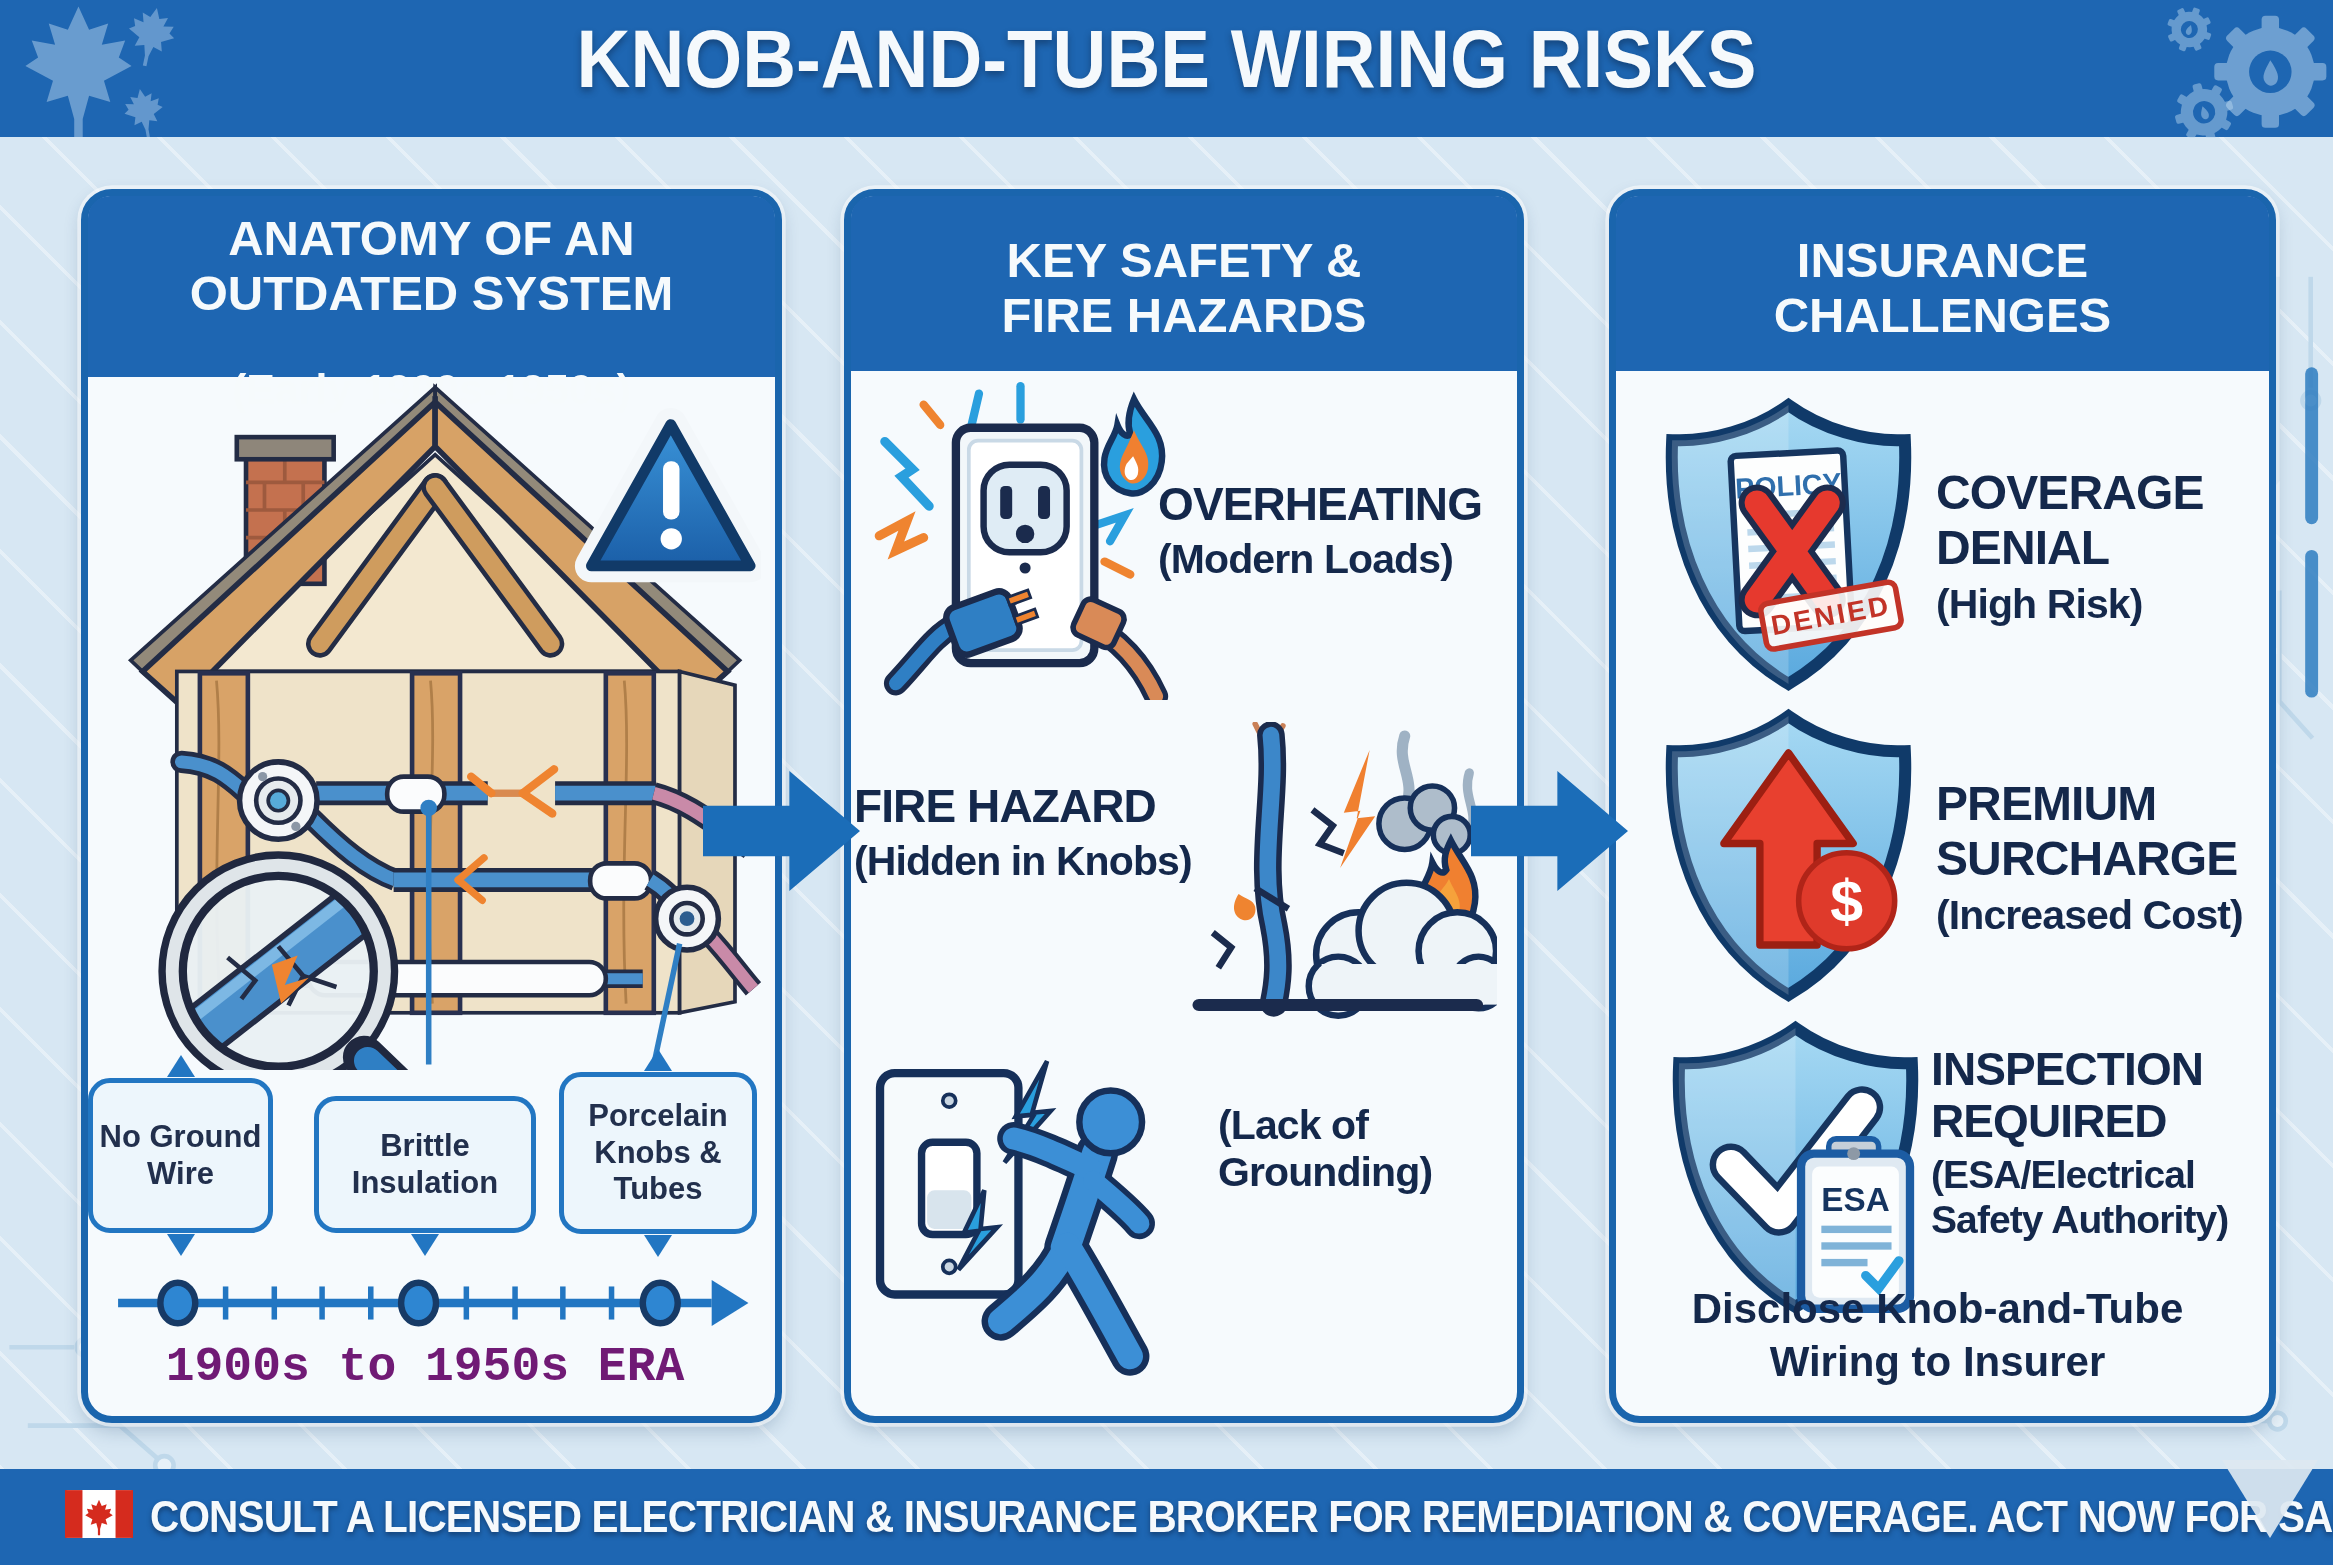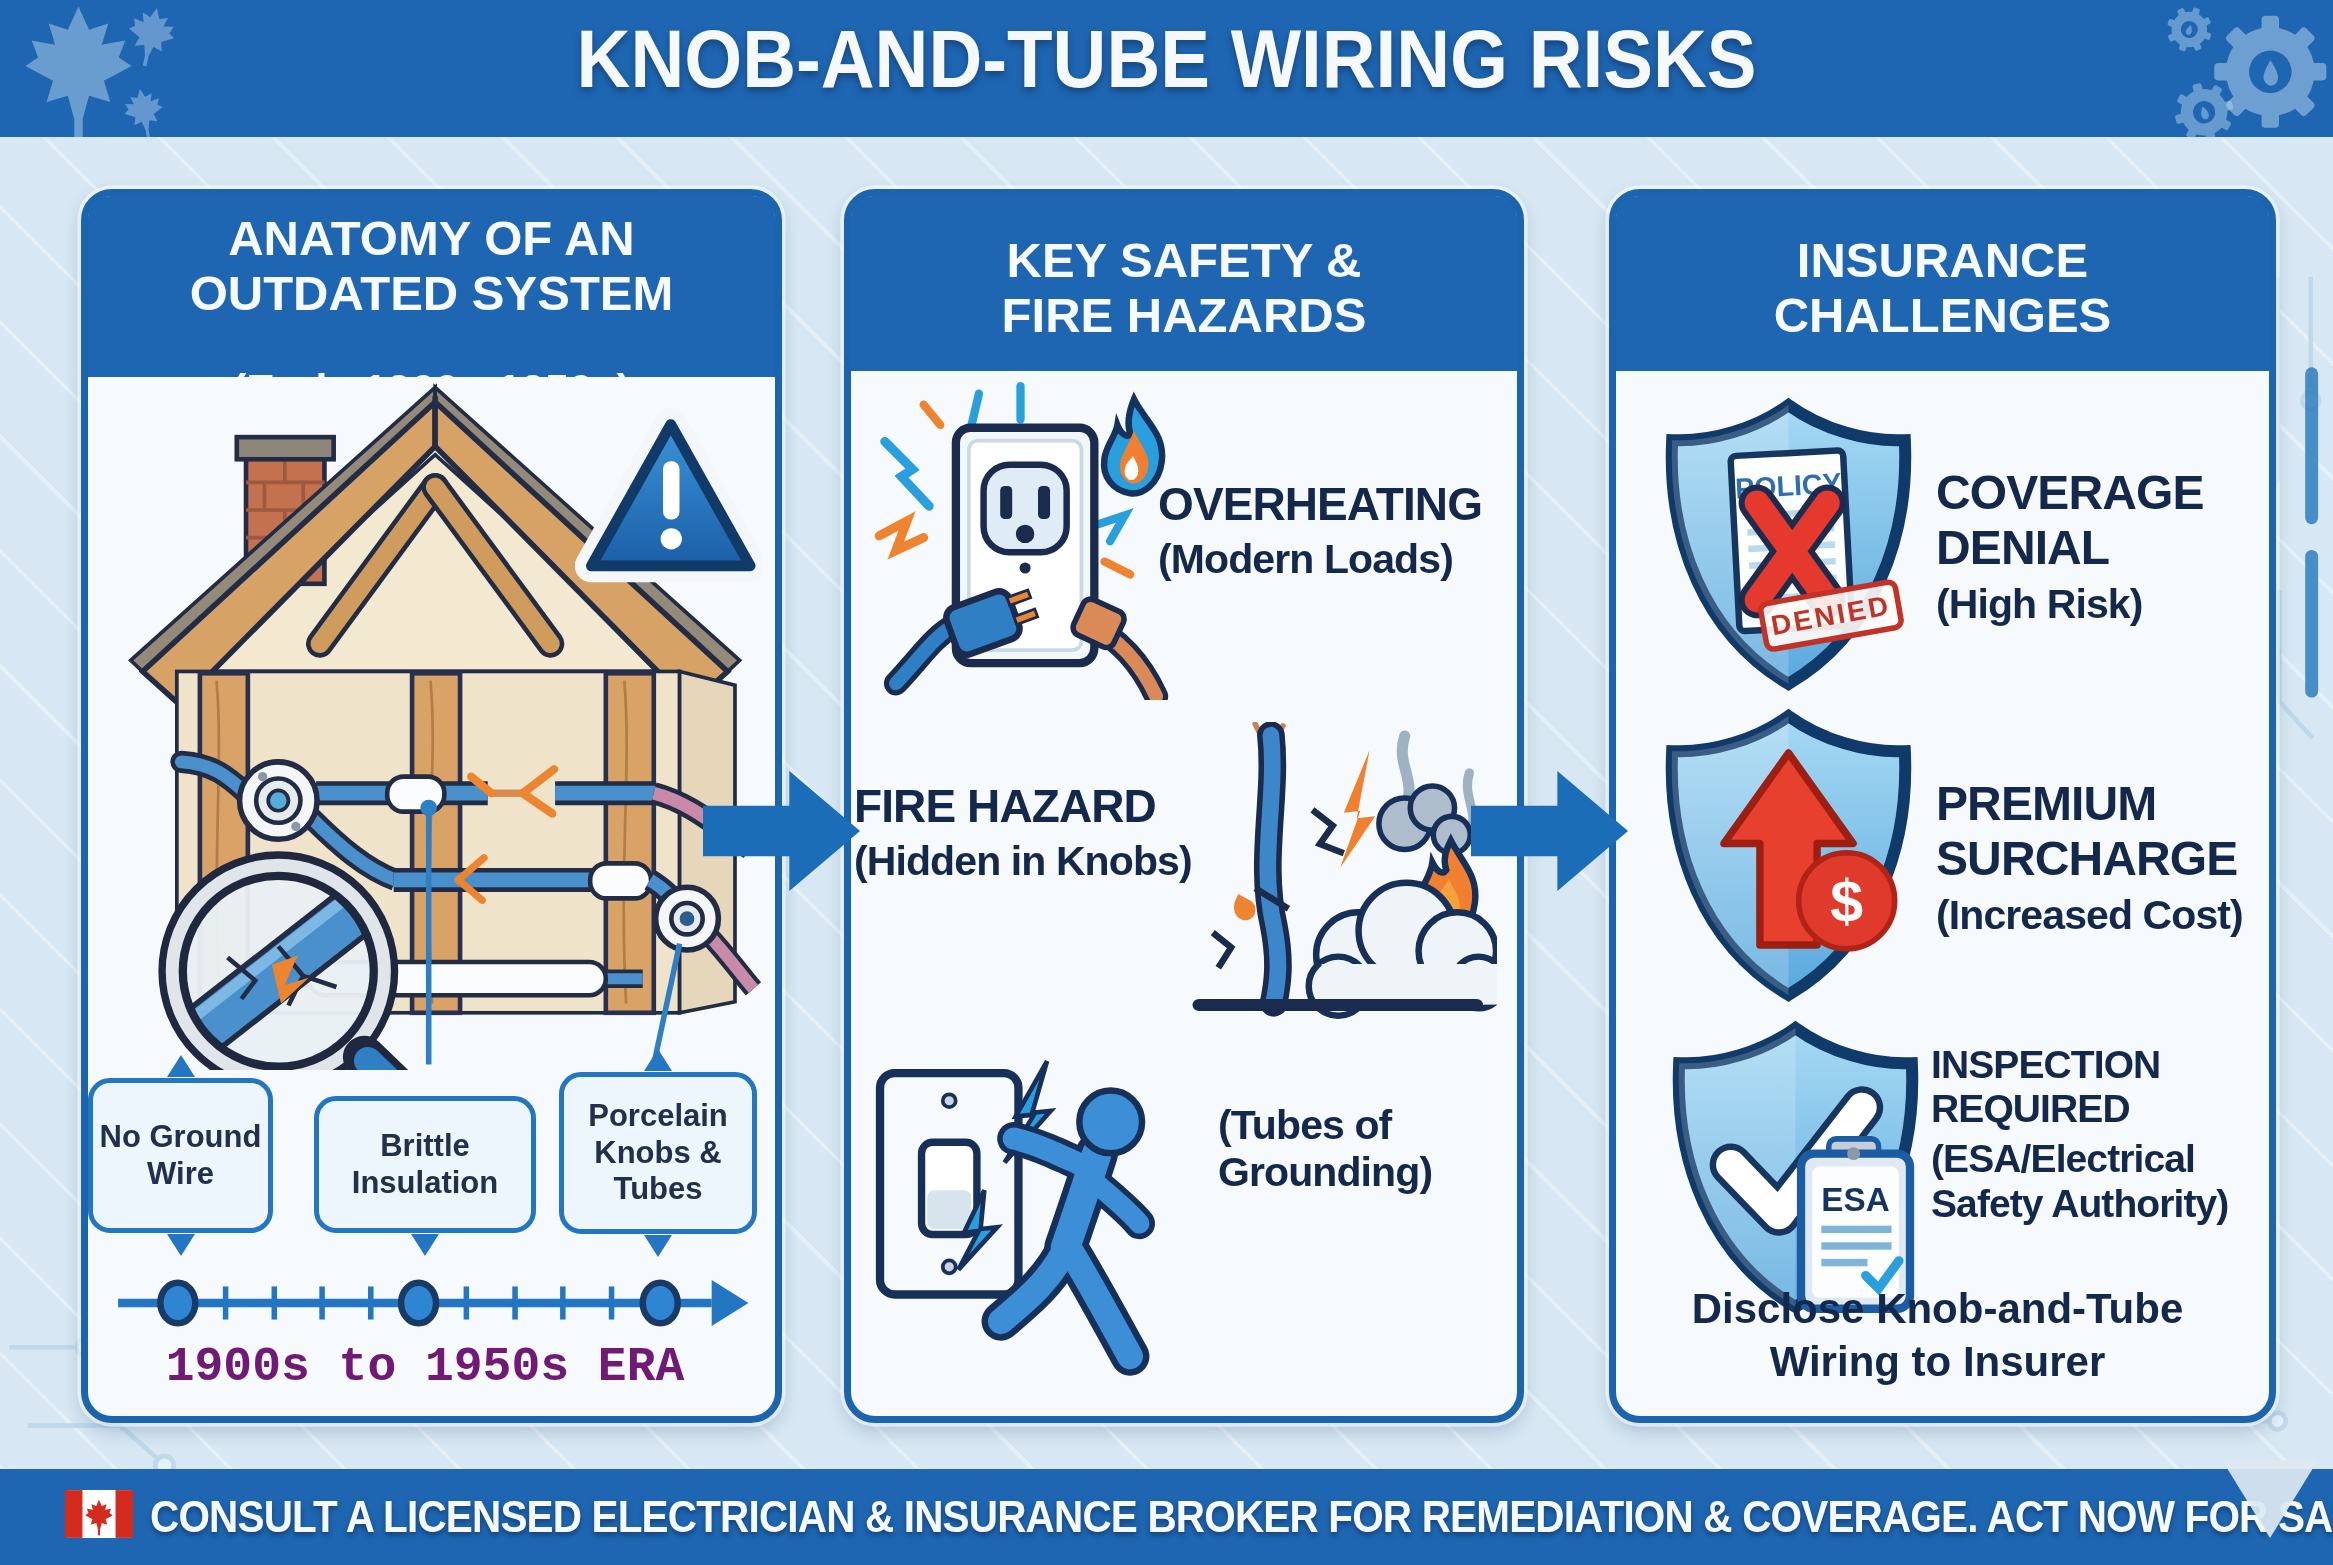--- a/index.html
+++ b/index.html
@@ -418,21 +418,21 @@
         <path d="M250,112 C238,150 226,185 216,214" stroke-width="32"></path>
         <path d="M245,130 C215,116 186,102 160,96" stroke-width="24"></path>
         <path d="M246,142 C270,162 286,176 296,188" stroke-width="22"></path>
         <path d="M218,212 C200,250 172,272 146,294" stroke-width="28"></path>
         <path d="M218,212 C245,256 268,300 286,332" stroke-width="28"></path>
       </g>
       <circle cx="265" cy="78" r="34" fill="#3c8fd6" stroke="#16305a" stroke-width="7"></circle>
     </g>
   </svg>
   <div class="abs t-center" style="left:1218px;top:1096px;width:231px;z-index:3">
-    <div class="item-sub">(Tubes of Grounding)</div>
+    <div class="item-sub">(Lack of Grounding)</div>
   </div>
 
   <div class="abs panel" style="left:1609px;top:189px;width:653px;height:1220px;">
     <div class="panel-header" style="padding-top:37px;box-sizing:border-box;">
       <div class="ph-line">INSURANCE</div>
       <div class="ph-line">CHALLENGES</div>
     </div>
   </div>
 
   <svg class="abs" style="left:1650px;top:392px;z-index:3" width="277" height="305" viewBox="0 0 300 330">
@@ -499,21 +499,21 @@
       <text x="215" y="212" text-anchor="middle" font-size="36" font-weight="bold" fill="#15345f" font-family="Liberation Sans, sans-serif">ESA</text>
       <g fill="#7fb3d8">
         <rect x="178" y="228" width="76" height="8"></rect>
           <rect x="178" y="246" width="76" height="8"></rect>
           <rect x="178" y="264" width="50" height="8"></rect>
       </g>
       <path d="M226,282 L240,296 L262,266" stroke="#2a9fde" stroke-width="10" fill="none" stroke-linecap="round"></path>
     </g>
   </svg>
   <div class="abs t-left" style="left:1931px;top:1043px;width:323px;z-index:3">
-    <div class="item-label" style="font-size:39px">INSPECTION REQUIRED</div>
+    <div class="item-label" style="font-size:46px">INSPECTION REQUIRED</div>
     <div class="item-sub" style="font-size:39px">(ESA/Electrical Safety Authority)</div>
   </div>
 
   <div class="abs note-text" style="left:1672px;top:1283px;width:531px;z-index:3;font-size:42px;">Disclose Knob-and-Tube Wiring to Insurer</div>
 
   <div class="abs flow-arrow" style="left:703px;top:771px;"></div>
   <div class="abs flow-arrow" style="left:1471px;top:771px;"></div>
 
   <div class="abs bottom-banner"></div>
   <svg class="abs" style="left:65px;top:1490px;z-index:6" width="68" height="48" viewBox="0 0 74 52">

